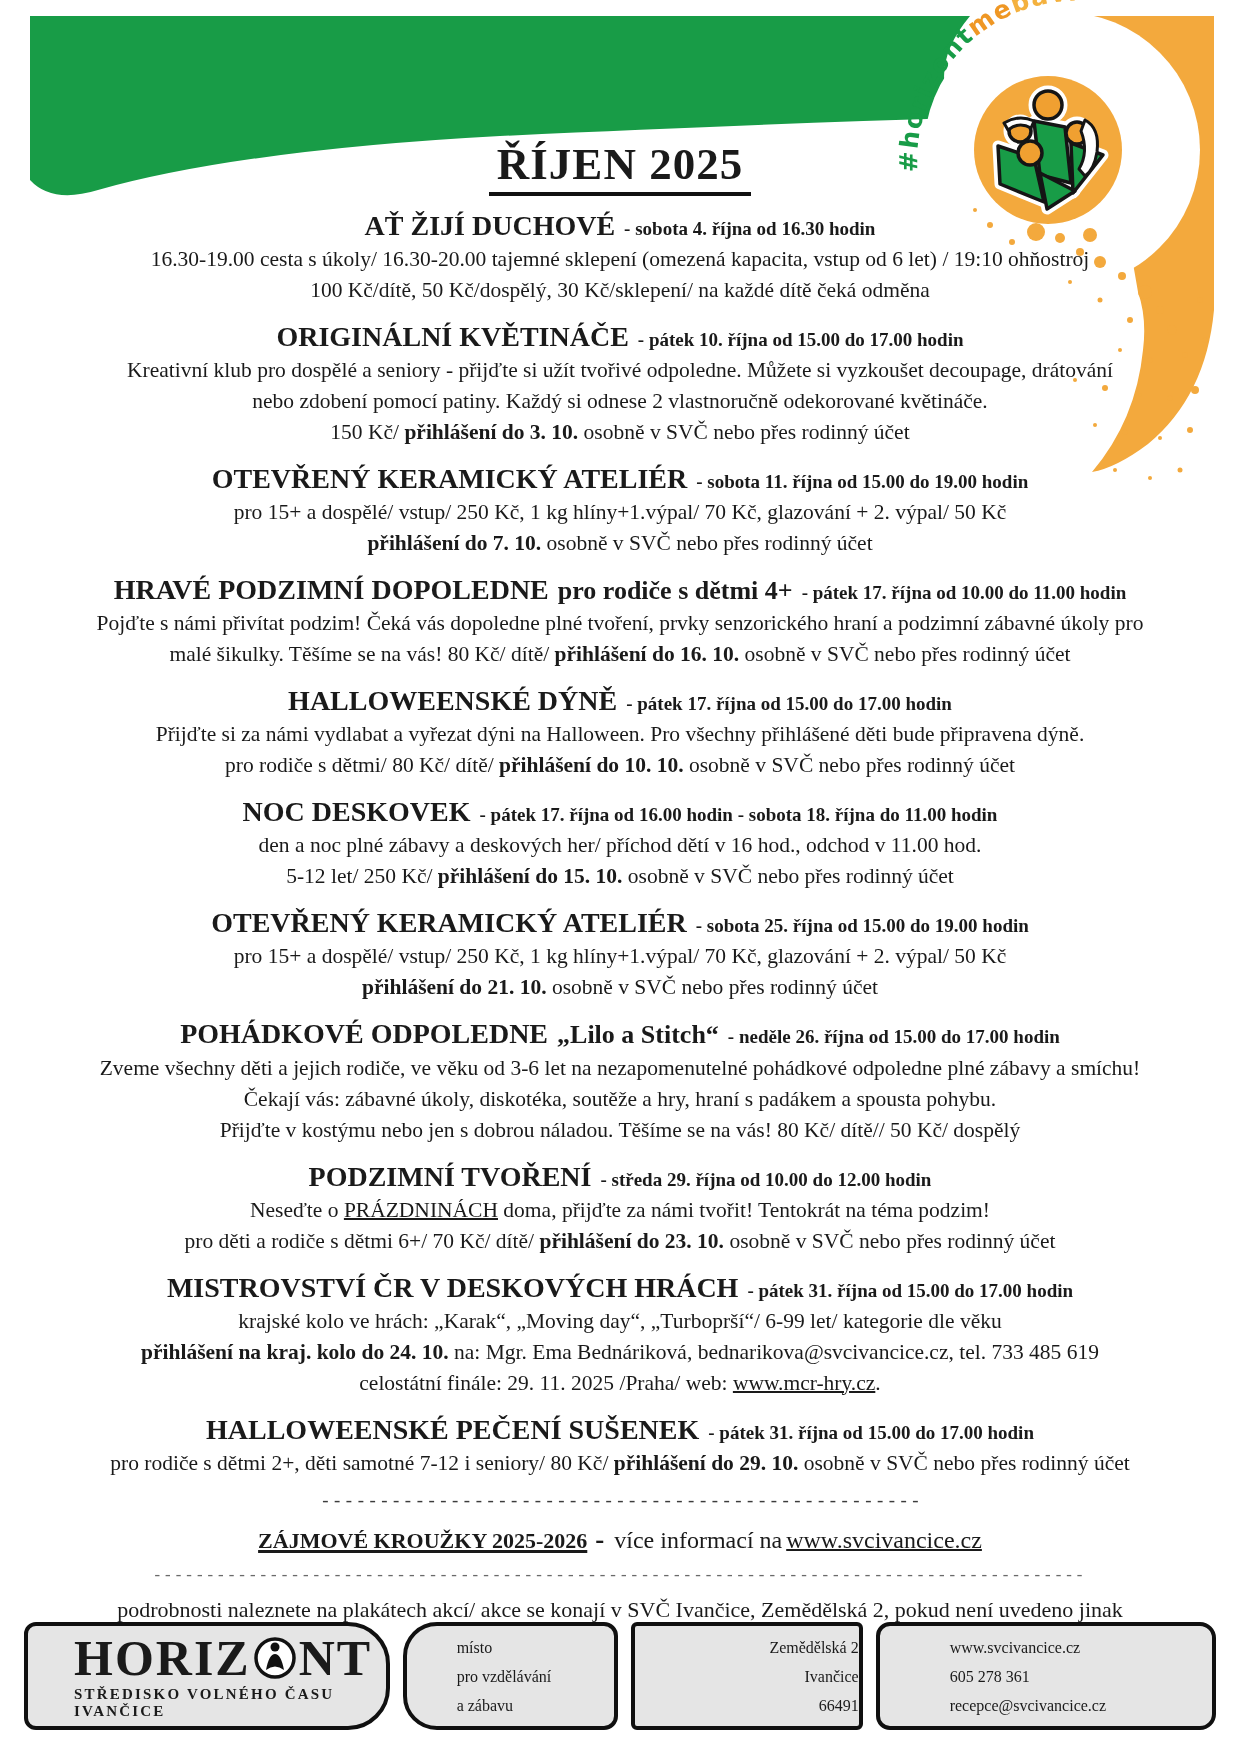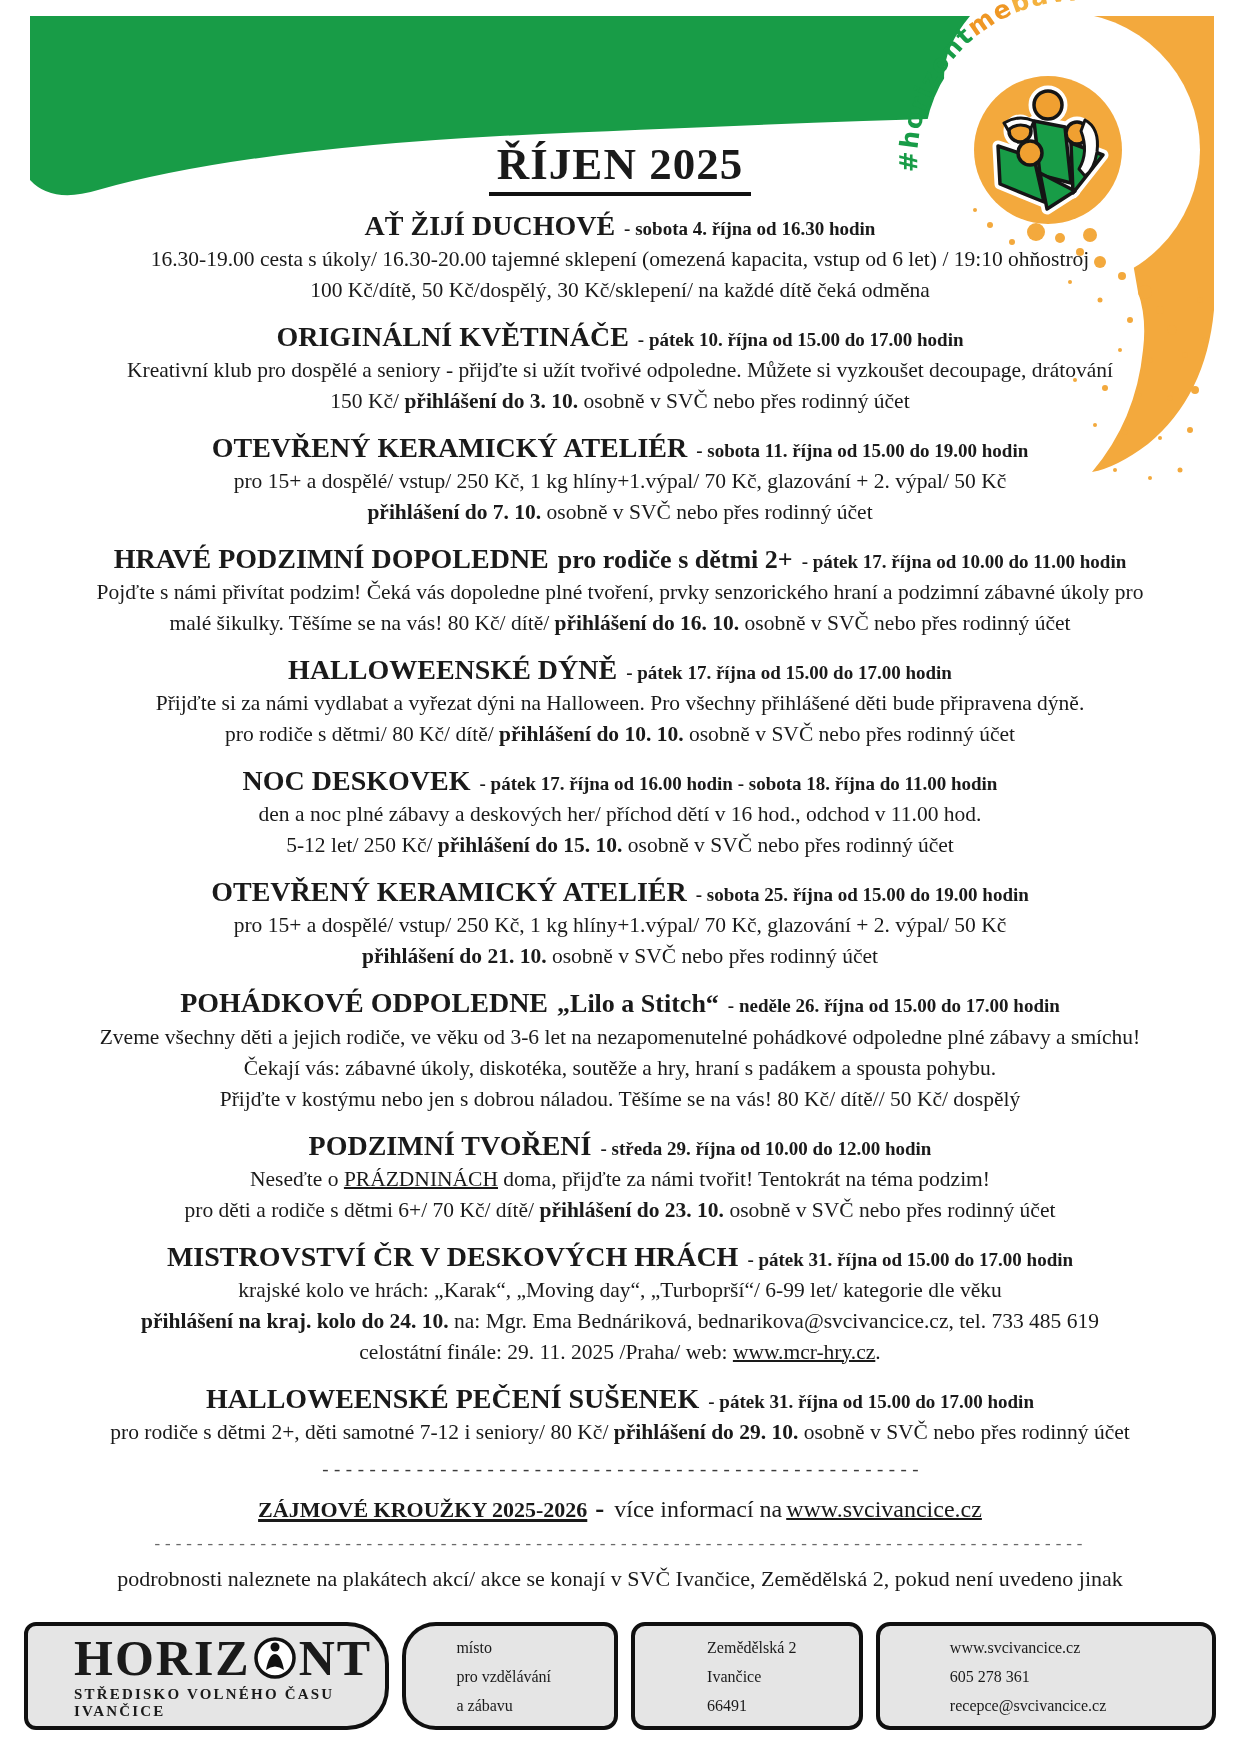--- a/index.html
+++ b/index.html
@@ -25,21 +25,21 @@
   .zk-head{font-size:22px;font-weight:bold;text-decoration:underline;text-decoration-thickness:3px;}
   .zk-dash{font-size:27px;font-weight:bold;margin:0 6px 0 4px;}
   .zk-text{font-size:24px;}
   .zk-link{font-size:24px;text-decoration:underline;text-decoration-thickness:2px;}
   .note-line{font-size:22px;margin-top:12px;}
   .footer{position:relative;z-index:1;display:flex;gap:13px;margin:0 24px 24px;height:108px;flex:none;}
   .fbox{border:4px solid #101010;background:#e5e5e5;box-sizing:border-box;display:flex;
         flex-direction:column;justify-content:center;}
   .fbox-brand{width:370px;border-radius:12px 42px 42px 12px;padding-left:46px;align-items:flex-start;}
   .fbox-2{width:218px;border-radius:34px 14px 14px 34px;padding-left:50px;}
-  .fbox-3{width:234px;border-radius:14px;padding-left:72px;}
+  .fbox-3{width:234px;border-radius:6px;padding-left:29px;align-items:flex-end;}
   .fbox-4{width:344px;border-radius:14px 16px 16px 14px;padding-left:70px;}
   .fline{font-size:16px;line-height:29px;text-align:left;}
   .brand-row{display:flex;align-items:center;}
   .brand-txt{font-size:50px;font-weight:bold;letter-spacing:2px;line-height:1;}
   .brand-icon{margin:0 1px;}
   .brand-tagline{font-size:15px;letter-spacing:2.2px;margin-top:3px;font-weight:600;}
 </style>
 </head>
 <body>
 
@@ -136,29 +136,30 @@
 
     <div id="events">
         <div class="event">
           <div class="event-header"><span class="ev-title">AŤ ŽIJÍ DUCHOVÉ</span><span class="ev-date">- sobota 4. října od 16.30 hodin</span></div>
           <div class="event-line"><span class="seg">16.30-19.00 cesta s úkoly/ 16.30-20.00 tajemné sklepení (omezená kapacita, vstup od 6 let) / 19:10 ohňostroj</span></div>
           <div class="event-line"><span class="seg">100 Kč/dítě, 50 Kč/dospělý, 30 Kč/sklepení/ na každé dítě čeká odměna</span></div>
         </div>
         <div class="event">
           <div class="event-header"><span class="ev-title">ORIGINÁLNÍ KVĚTINÁČE</span><span class="ev-date">- pátek 10. října od 15.00 do 17.00 hodin</span></div>
           <div class="event-line"><span class="seg">Kreativní klub pro dospělé a seniory - přijďte si užít tvořivé odpoledne. Můžete si vyzkoušet decoupage, drátování</span></div>
+          <div class="event-line"><span class="seg">nebo zdobení pomocí patiny. Každý si odnese 2 vlastnoručně odekorované květináče.</span></div>
           <div class="event-line"><span class="seg">150 Kč/ </span><span class="seg b">přihlášení do 3. 10.</span><span class="seg"> osobně v SVČ nebo přes rodinný účet</span></div>
         </div>
         <div class="event">
           <div class="event-header"><span class="ev-title">OTEVŘENÝ KERAMICKÝ ATELIÉR</span><span class="ev-date">- sobota 11. října od 15.00 do 19.00 hodin</span></div>
           <div class="event-line"><span class="seg">pro 15+ a dospělé/ vstup/ 250 Kč, 1 kg hlíny+1.výpal/ 70 Kč, glazování + 2. výpal/ 50 Kč</span></div>
           <div class="event-line"><span class="seg b">přihlášení do 7. 10.</span><span class="seg"> osobně v SVČ nebo přes rodinný účet</span></div>
         </div>
         <div class="event">
-          <div class="event-header"><span class="ev-title">HRAVÉ PODZIMNÍ DOPOLEDNE</span><span class="ev-sub">pro rodiče s dětmi 2+</span><span class="ev-date">- pátek 17. října od 10.00 do 11.00 hodin</span></div>
+          <div class="event-header"><span class="ev-title">HRAVÉ PODZIMNÍ DOPOLEDNE</span><span class="ev-sub">pro rodiče s dětmi 4+</span><span class="ev-date">- pátek 17. října od 10.00 do 11.00 hodin</span></div>
           <div class="event-line"><span class="seg">Pojďte s námi přivítat podzim! Čeká vás dopoledne plné tvoření, prvky senzorického hraní a podzimní zábavné úkoly pro</span></div>
           <div class="event-line"><span class="seg">malé šikulky. Těšíme se na vás! 80 Kč/ dítě/ </span><span class="seg b">přihlášení do 16. 10.</span><span class="seg"> osobně v SVČ nebo přes rodinný účet</span></div>
         </div>
         <div class="event">
           <div class="event-header"><span class="ev-title">HALLOWEENSKÉ DÝNĚ</span><span class="ev-date">- pátek 17. října od 15.00 do 17.00 hodin</span></div>
           <div class="event-line"><span class="seg">Přijďte si za námi vydlabat a vyřezat dýni na Halloween. Pro všechny přihlášené děti bude připravena dýně.</span></div>
           <div class="event-line"><span class="seg">pro rodiče s dětmi/ 80 Kč/ dítě/ </span><span class="seg b">přihlášení do 10. 10.</span><span class="seg"> osobně v SVČ nebo přes rodinný účet</span></div>
         </div>
         <div class="event">
           <div class="event-header"><span class="ev-title">NOC DESKOVEK</span><span class="ev-date">- pátek 17. října od 16.00 hodin - sobota 18. října do 11.00 hodin</span></div>

